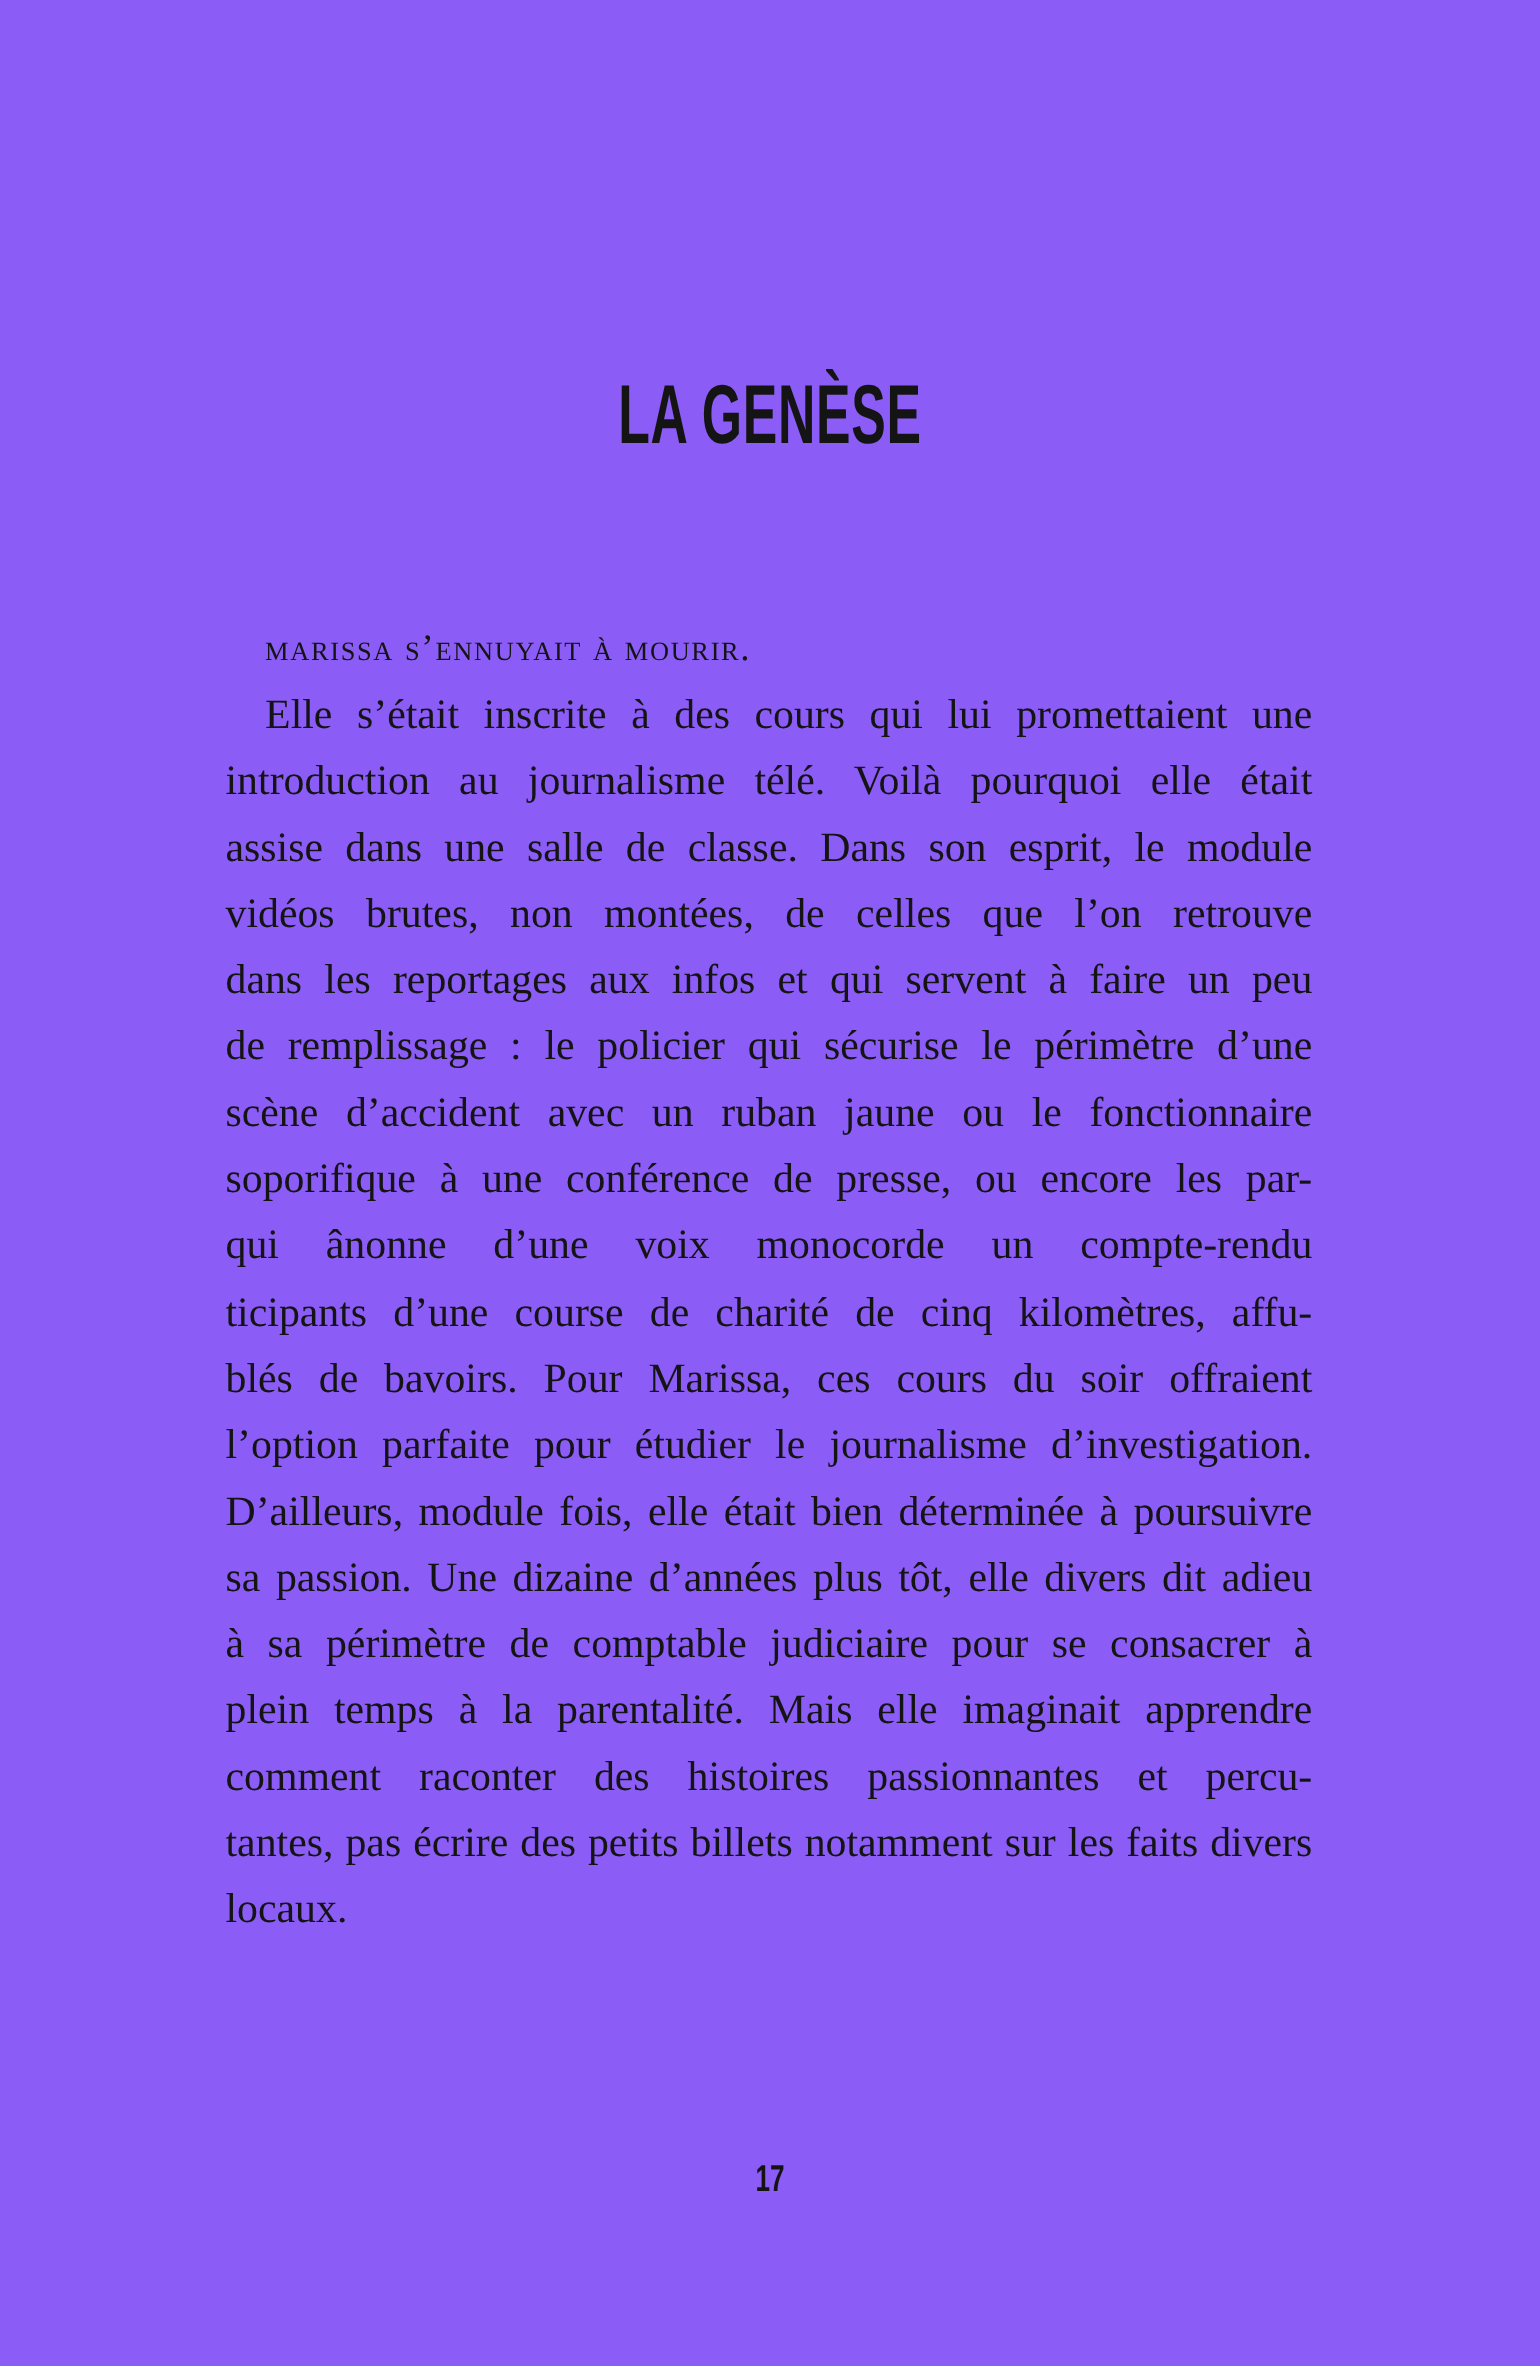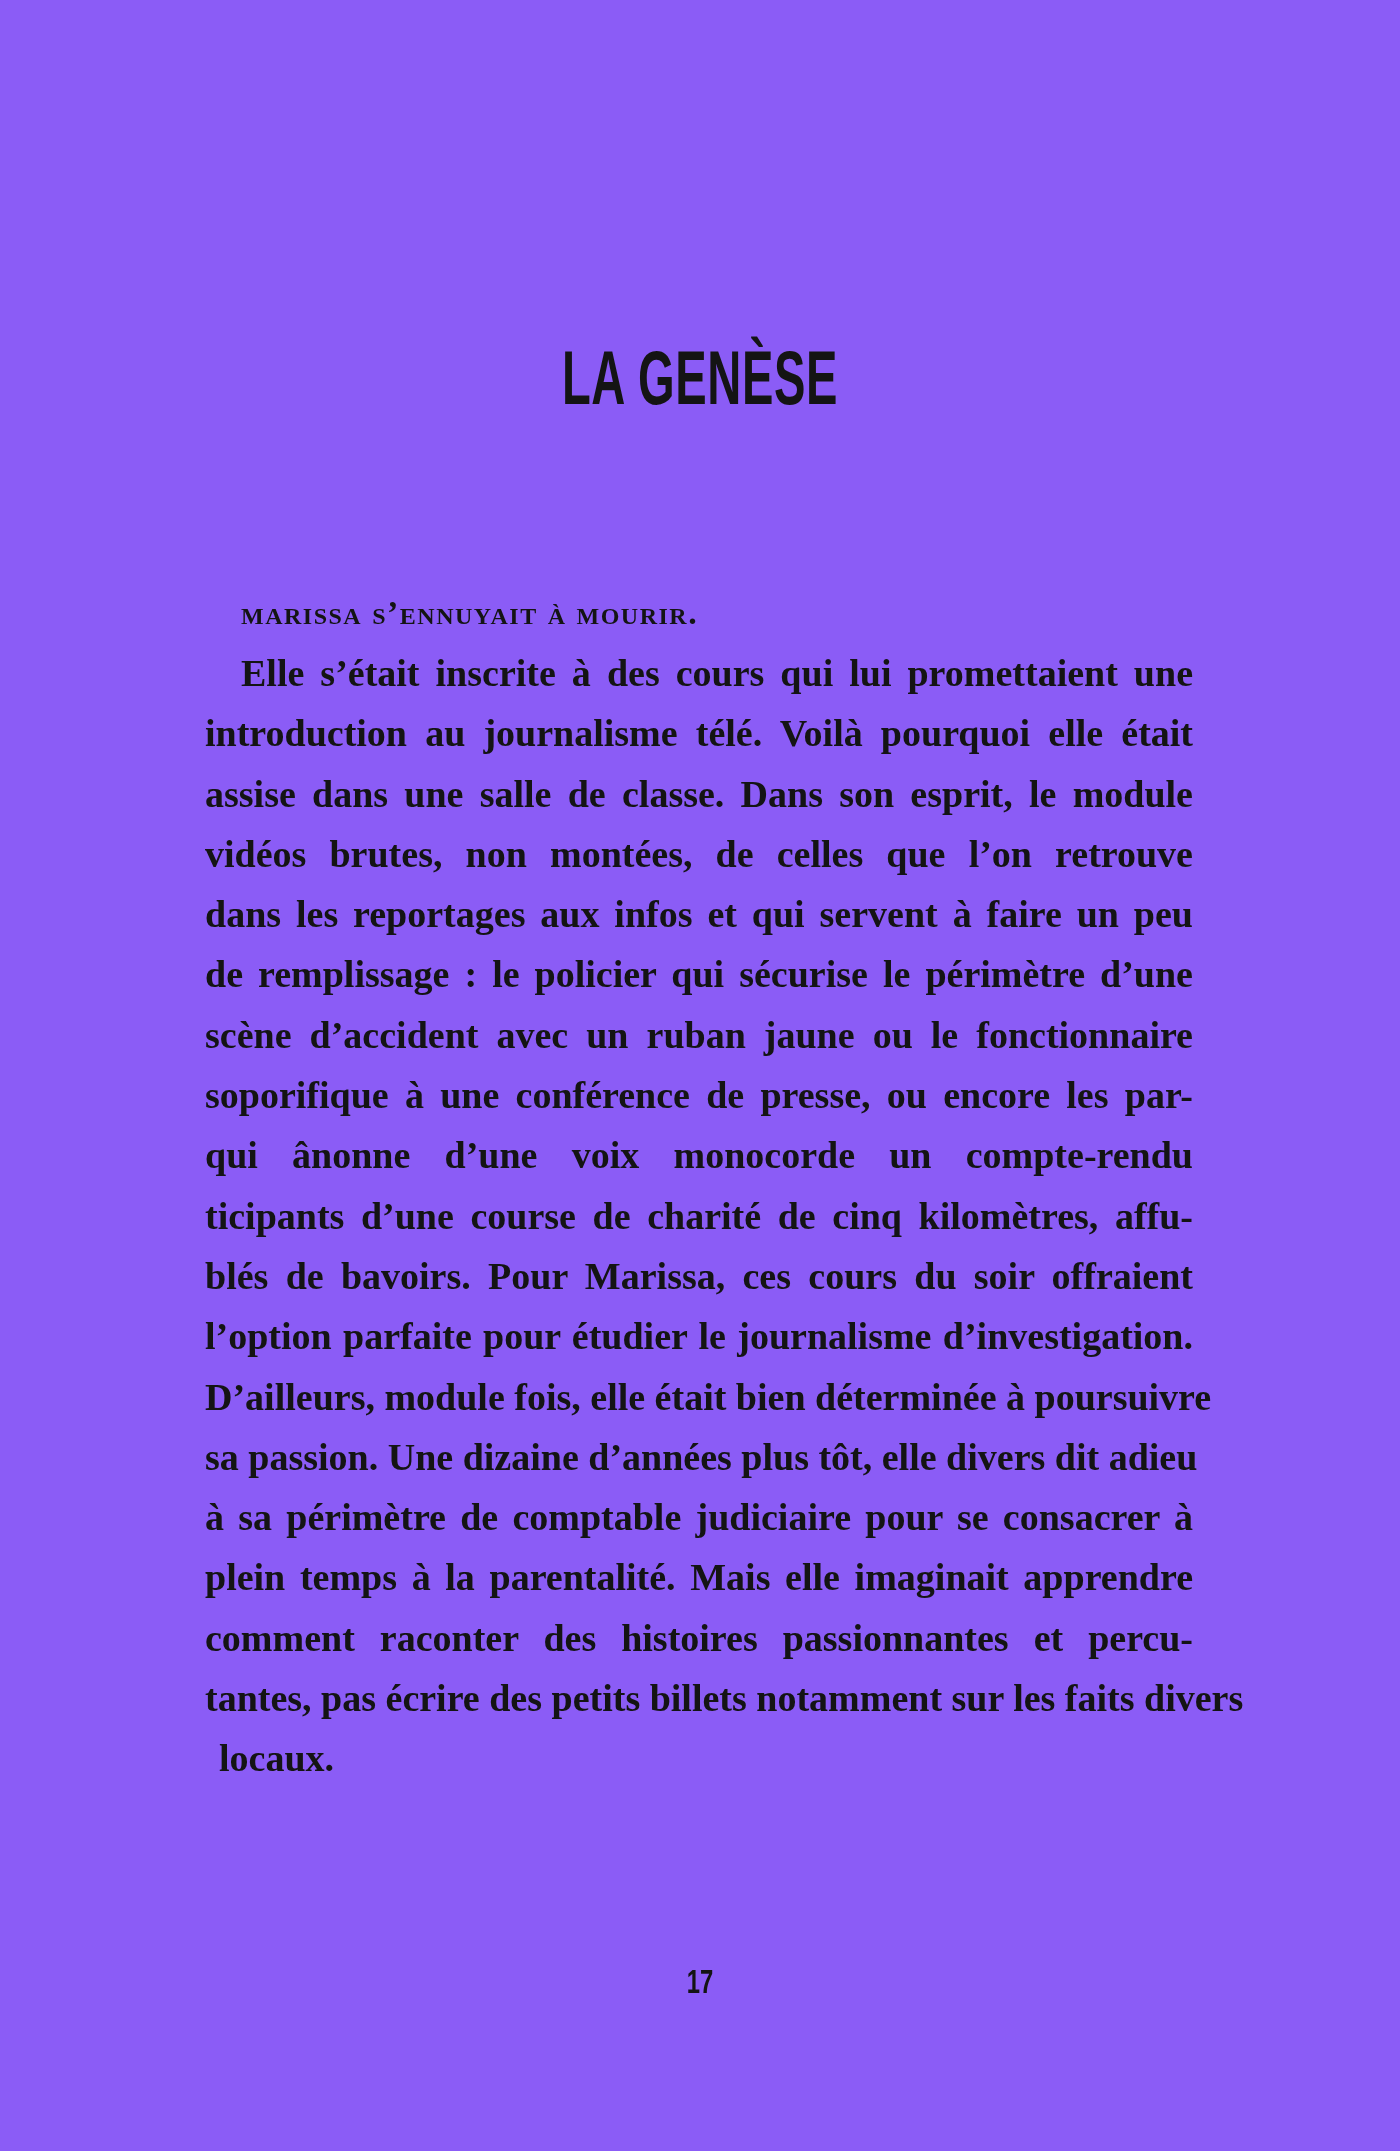--- a/index.html
+++ b/index.html
@@ -32,26 +32,25 @@
       font-size: 76px;
       line-height: 80px;
       letter-spacing: 1px;
       transform: scaleX(0.62);
       transform-origin: 700px 0;
       color: #141414;
     }
     .body-text {
       position: absolute;
       left: 205px;
-      top: 583px;
+      top: 560px;
       width: 988px;
       font-family: "Liberation Serif", serif;
       font-size: 38px;
       color: #141414;
-      font-weight: bold;
     }
     .opening {
       font-variant: small-caps;
       text-transform: lowercase;
       font-size: 34px;
       letter-spacing: 1.5px;
       line-height: 60px;
       padding-left: 36px;
       height: 60px;
       white-space: nowrap;
@@ -62,21 +61,20 @@
       line-height: 60.3px;
       white-space: nowrap;
       text-align: justify;
       text-align-last: justify;
     }
     .line.indent {
       padding-left: 36px;
     }
     .line.last {
       text-align-last: left;
-      margin-left: 14px;
     }
     .folio {
       position: absolute;
       left: 0;
       width: 1400px;
       top: 1962px;
       text-align: center;
       font-family: "Liberation Sans", sans-serif;
       font-weight: bold;
       font-size: 34px;

